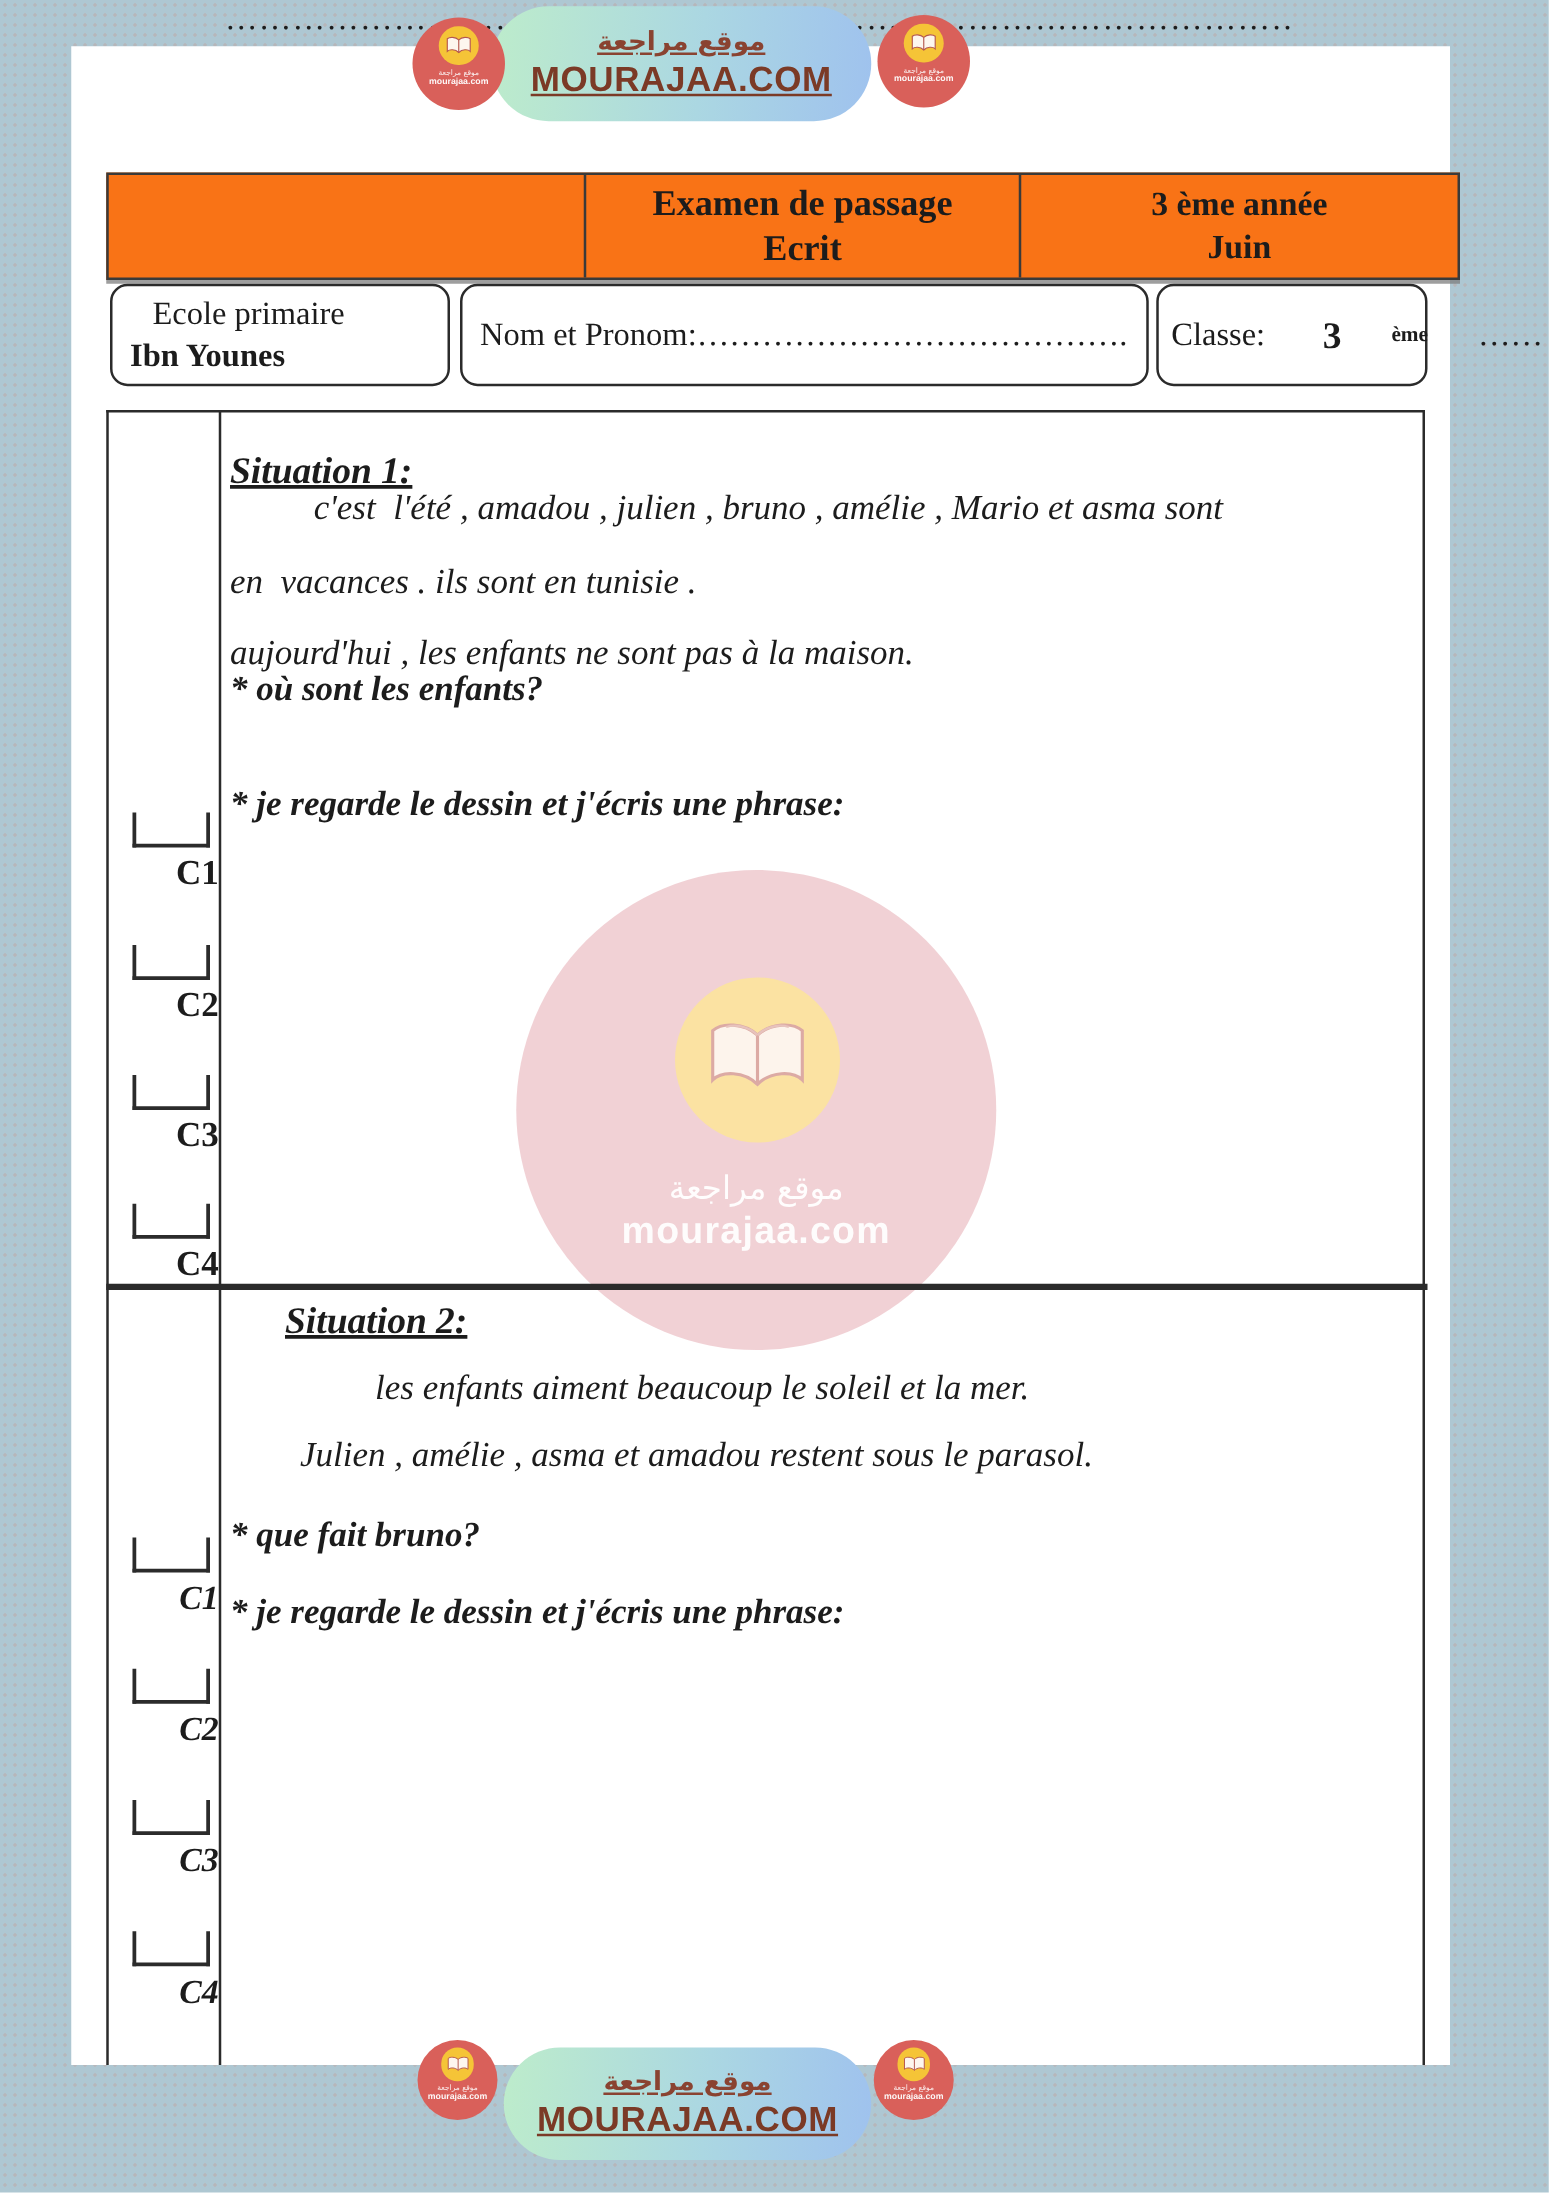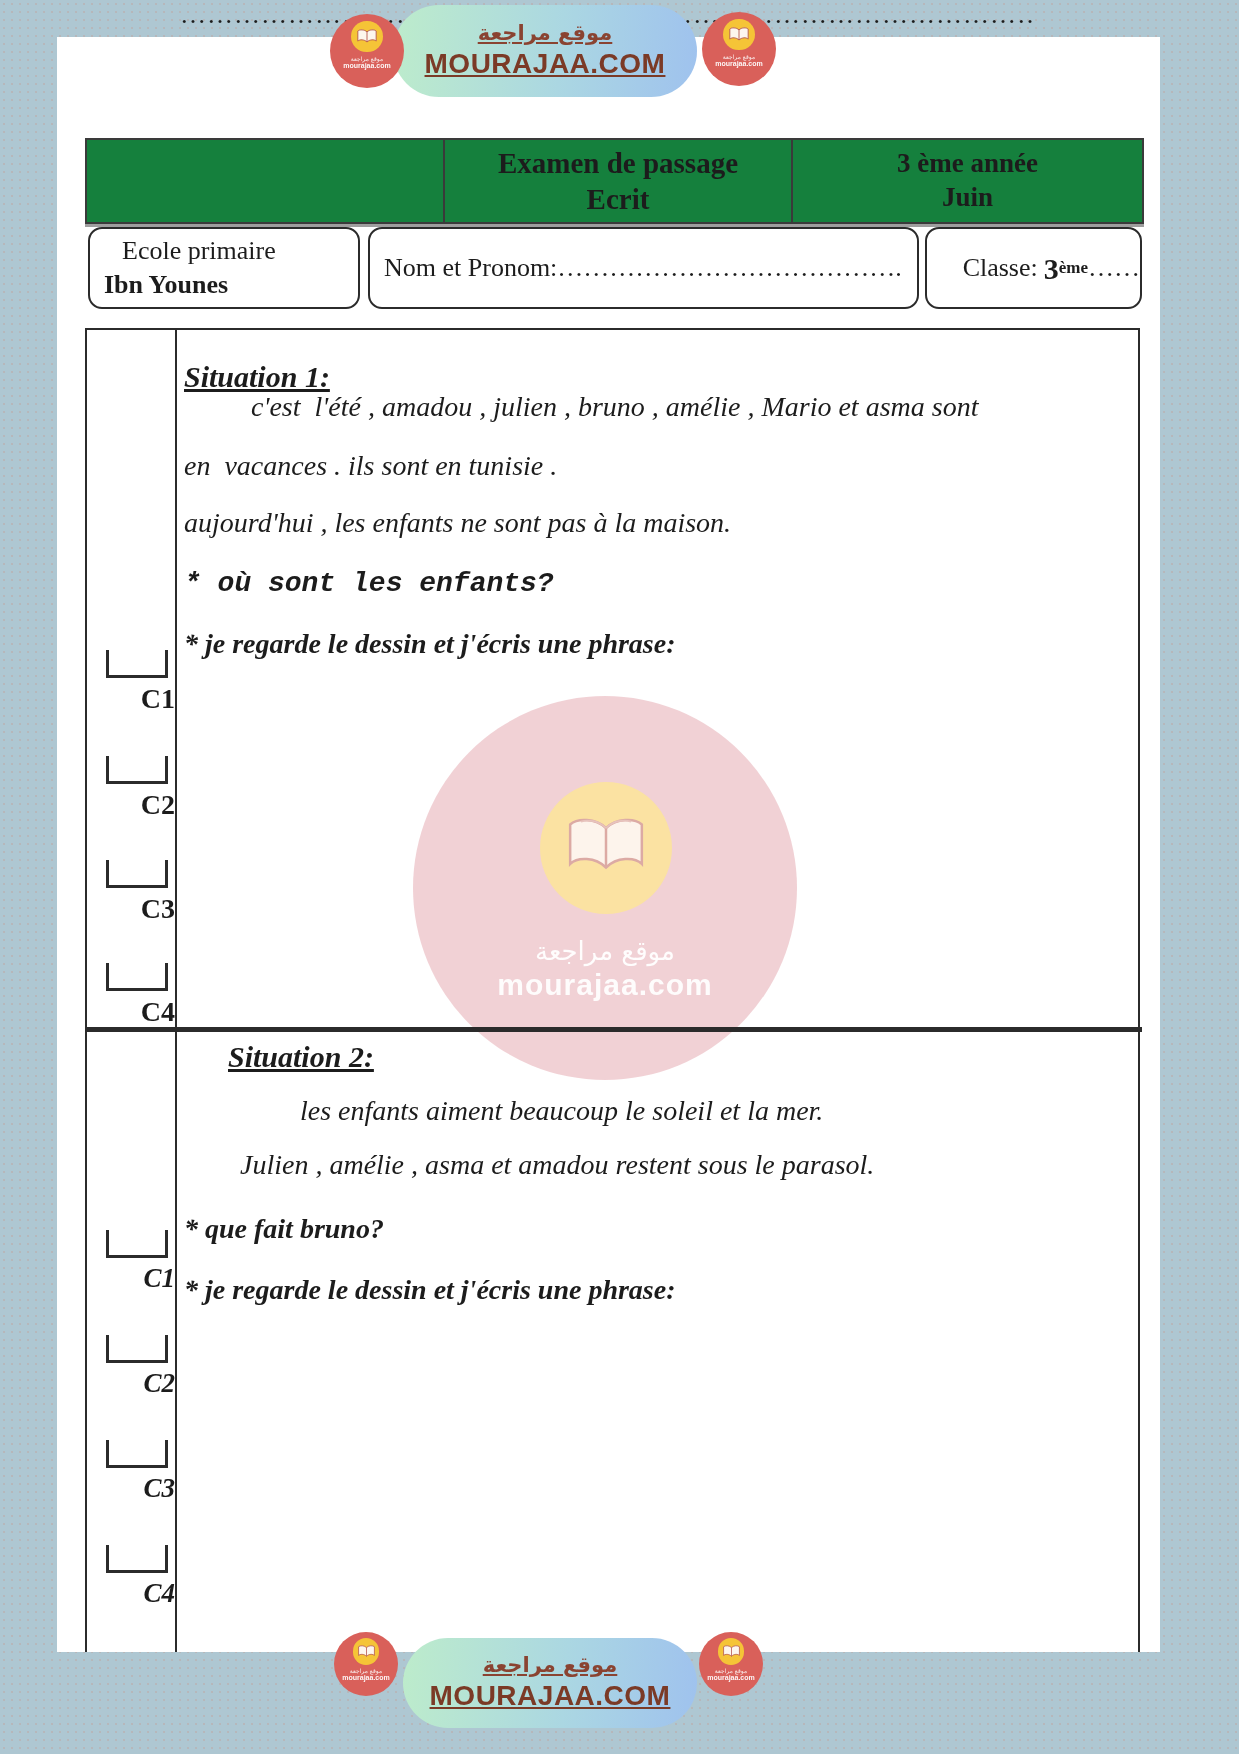--- a/index.html
+++ b/index.html
@@ -25,21 +25,21 @@
   .pill-domain{font-family:"Liberation Sans",sans-serif;font-weight:bold;font-size:28px;
     color:#7b3a26;text-decoration:underline;letter-spacing:.5px;line-height:1.3;}
   
   .badge{border-radius:50%;background:#d9605a;z-index:31;text-align:center;color:#fff;overflow:hidden;}
   .badge .yellow{width:42%;height:42%;border-radius:50%;background:#f5c437;
     margin:10% auto 3%;display:flex;align-items:center;justify-content:center;}
   .badge .t1{font-family:"DejaVu Sans",sans-serif;font-size:6px;line-height:1.2;opacity:.9;}
   .badge .t2{font-family:"Liberation Sans",sans-serif;font-weight:bold;font-size:7px;line-height:1.2;opacity:.95;}
   
   .hrow{left:85px;top:138px;width:1055px;height:82px;border:2px solid #3a3a3a;
-    box-shadow:0 3px 0 rgba(125,125,125,.75);display:flex;z-index:10;background:#15803d;}
+    box-shadow:0 3px 0 rgba(125,125,125,.75);display:flex;z-index:10;background:#f97316;padding-left:24px;}
   .hcell{display:flex;flex-direction:column;align-items:center;justify-content:center;line-height:1.25;}
   .hc1{width:356px;}
   .hc2{width:346px;border-left:2px solid #3a3a3a;}
   .hc3{flex:1;border-left:2px solid #3a3a3a;}
   .htitle{font-weight:bold;font-size:29px;}
   .rbox{border:2px solid #2b2b2b;border-radius:14px;background:#fff;z-index:10;
     display:flex;flex-direction:column;align-items:center;justify-content:center;line-height:1.3;}
   .rbox-left{align-items:flex-start;justify-content:center;padding-left:14px;box-sizing:border-box;}
   .info-text{font-size:26px;}
   .b{font-weight:bold;}
@@ -115,21 +115,21 @@
 
 <div class="abs rbox rbox-left" style="left:88px;top:227px;width:272px;height:82px;">
   <span class="info-text" style="padding-left:18px;">Ecole primaire</span>
   <span class="info-text b">Ibn Younes</span>
 </div>
 
 <div class="abs rbox rbox-left" style="left:368px;top:227px;width:551px;height:82px;">
   <span class="info-text">Nom et Pronom:………………………………….</span>
 </div>
 
-<div class="abs rbox" style="left:925px;top:227px;width:217px;height:82px;flex-direction:row;justify-content:flex-end;padding-left:10px;box-sizing:border-box;">
+<div class="abs rbox" style="left:925px;top:227px;width:217px;height:82px;flex-direction:row;justify-content:flex-start;padding-left:10px;box-sizing:border-box;gap:40px;">
   <span class="info-text">Classe:</span>
   <span class="info-text b" style="font-size:30px;margin-left:6px;">3</span>
     <sup class="b" style="font-size:17px;">ème</sup>
   <span class="info-text">……</span>
 </div>
 
 <div class="abs mainbox"></div>
 <div class="abs colline"></div>
 
 <div class="abs wm-circle"></div>
@@ -143,21 +143,21 @@
       </svg>
   </span>
 </div>
 <div class="abs wm-ar" dir="rtl">موقع مراجعة</div>
 <div class="abs wm-domain">mourajaa.com</div>
 
 <div class="abs sit-heading" style="left:184px;top:336px;margin-top:24px;">Situation 1:</div>
 <div class="abs body-line" style="left:251px;top:378px;">c'est  l'été , amadou , julien , bruno , amélie , Mario et asma sont</div>
 <div class="abs body-line" style="left:184px;top:437px;">en  vacances . ils sont en tunisie .</div>
 <div class="abs body-line" style="left:184px;top:494px;">aujourd'hui , les enfants ne sont pas à la maison.</div>
-<div class="abs q-line" style="left:184px;top:568px;font-family:Liberation Mono, monospace;">* où sont les enfants?</div>
+<div class="abs q-line" style="left:184px;top:536px;">* où sont les enfants?</div>
 <div class="abs q-line" style="left:184px;top:628px;">* je regarde le dessin et j'écris une phrase:</div>
 
 <div class="abs bracket" style="left:106px;top:650px;"></div>
 <div class="abs clabel" style="top:683px;">C1</div>
 <div class="abs bracket" style="left:106px;top:756px;"></div>
 <div class="abs clabel" style="top:789px;">C2</div>
 <div class="abs bracket" style="left:106px;top:860px;"></div>
 <div class="abs clabel" style="top:893px;">C3</div>
 <div class="abs bracket" style="left:106px;top:963px;"></div>
 <div class="abs clabel" style="top:996px;">C4</div>

